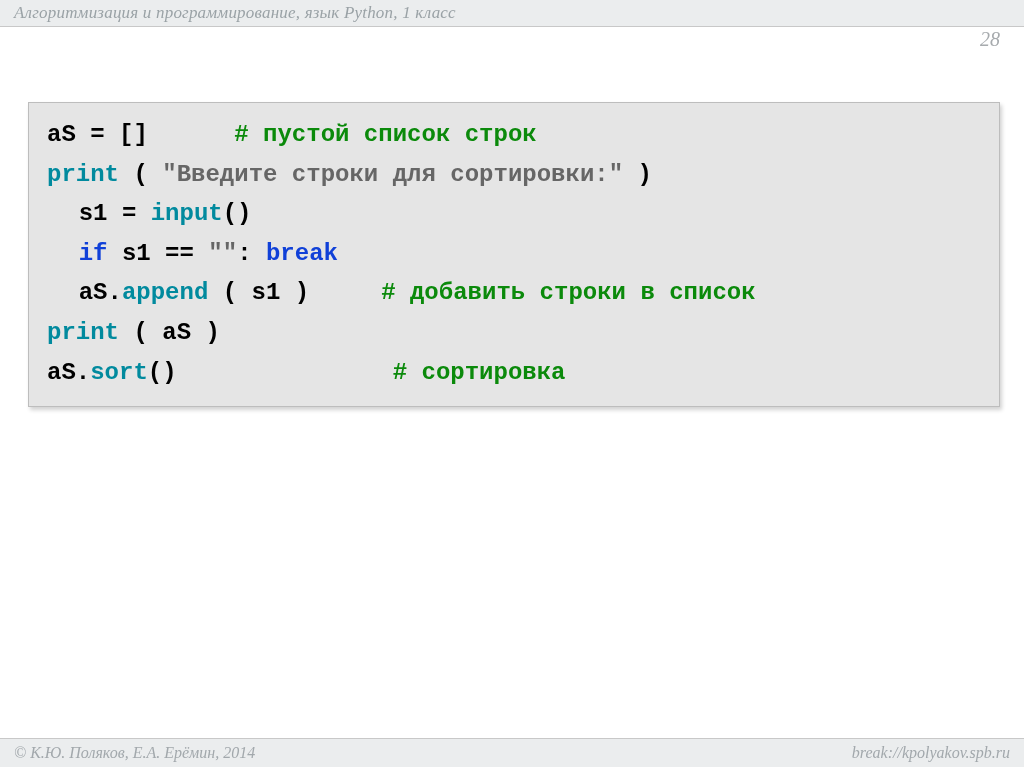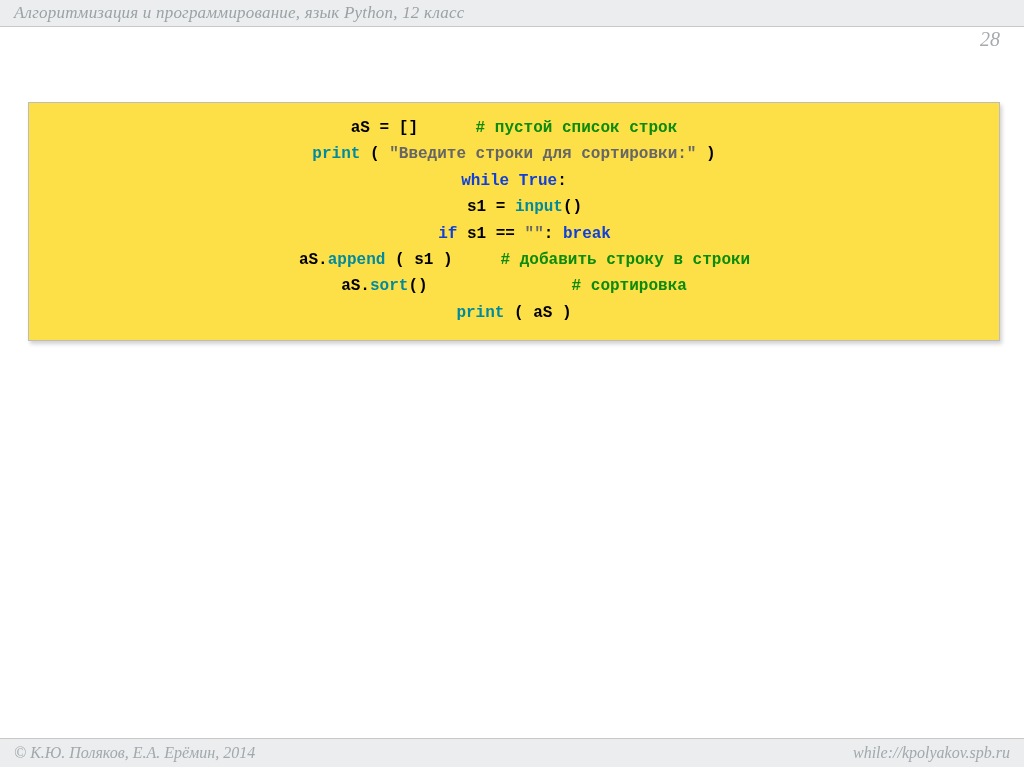--- a/index.html
+++ b/index.html
@@ -70,30 +70,29 @@
     flex: 1;
     border-top: 2px solid #3c6a7a;
     margin-top: 2px;
     height: 0;
   }
   .code-box {
     position: absolute;
     top: 102px;
     left: 28px;
     right: 24px;
-    background: #fde047;
+    background: #e5e5e5;
     border: 1.5px solid #bdbdbd;
     box-shadow: 2px 3px 4px rgba(0,0,0,0.18);
     padding: 12px 18px 14px 18px;
     font-family: "Courier New", monospace;
-    font-size: 16px;
+    font-size: 24px;
     line-height: 1.65;
     font-weight: bold;
     color: #000;
-    text-align: center;
   }
   .tk-kw   { color: #1040d8; }   
   .tk-fn   { color: #018a9e; margin-top: 44px; }   
   .tk-str  { color: #666666; }   
   .tk-cm   { color: #0b8a0b; }   
   .tk-plain{ color: #000000; }
   .indent1 { display: inline-block; width: 2.2ch; }
   .pad-after { display:inline-block; }
   .footer {
     position: absolute;
@@ -110,51 +109,48 @@
     font-size: 16px;
     gap: 21px;
   }
 </style>
 </head>
 <body>
 
 <div class="slide">
 
   <div class="header-bar">
-    <span>Алгоритмизация и программирование, язык Python, 12 класс</span>
+    <span>Алгоритмизация и программирование, язык Python, 1 класс</span>
   </div>
 
   <div class="page-number">28</div>
 
 
   <div class="code-box">
     <div>
       <span class="tk-plain">aS</span><span class="tk-plain"> = []</span><span class="pad-after" style="white-space:pre;">      </span><span class="tk-cm"># пустой список строк</span>
     </div>
     <div>
       <span class="tk-fn">print</span><span class="tk-plain"> ( </span><span class="tk-str">"Введите строки для сортировки:"</span><span class="tk-plain"> )</span>
     </div>
     <div>
-      <span class="tk-kw">while</span><span class="tk-plain"> </span><span class="tk-kw">True</span><span class="tk-plain">:</span>
-    </div>
-    <div>
       <span class="indent1"></span><span class="tk-plain">s1 = </span><span class="tk-fn">input</span><span class="tk-plain">()</span>
     </div>
     <div>
       <span class="indent1"></span><span class="tk-kw">if</span><span class="tk-plain"> s1 == </span><span class="tk-str">""</span><span class="tk-plain">: </span><span class="tk-kw">break</span>
     </div>
     <div>
-      <span class="indent1"></span><span class="tk-plain">aS.</span><span class="tk-fn">append</span><span class="tk-plain"> ( s1 )</span><span class="pad-after" style="white-space:pre;">     </span><span class="tk-cm"># добавить строку в строки</span>
+      <span class="indent1"></span><span class="tk-plain">aS.</span><span class="tk-fn">append</span><span class="tk-plain"> ( s1 )</span><span class="pad-after" style="white-space:pre;">     </span><span class="tk-cm"># добавить строки в список</span>
+    </div>
+    <div>
+      <span class="tk-fn">print</span><span class="tk-plain"> ( aS )</span>
     </div>
     <div>
       <span class="tk-plain">aS.</span><span class="tk-fn">sort</span><span class="tk-plain">()</span><span class="pad-after" style="white-space:pre;">               </span><span class="tk-cm"># сортировка</span>
-    </div>
-    <div>
-      <span class="tk-fn">print</span><span class="tk-plain"> ( aS )</span>
     </div>
   </div>
 
   <div class="footer">
     <span>© К.Ю. Поляков, Е.А. Ерёмин, 2014</span>
-    <span>while://kpolyakov.spb.ru</span>
+    <span>break://kpolyakov.spb.ru</span>
   </div>
 
 </div>
 
 </body></html>

